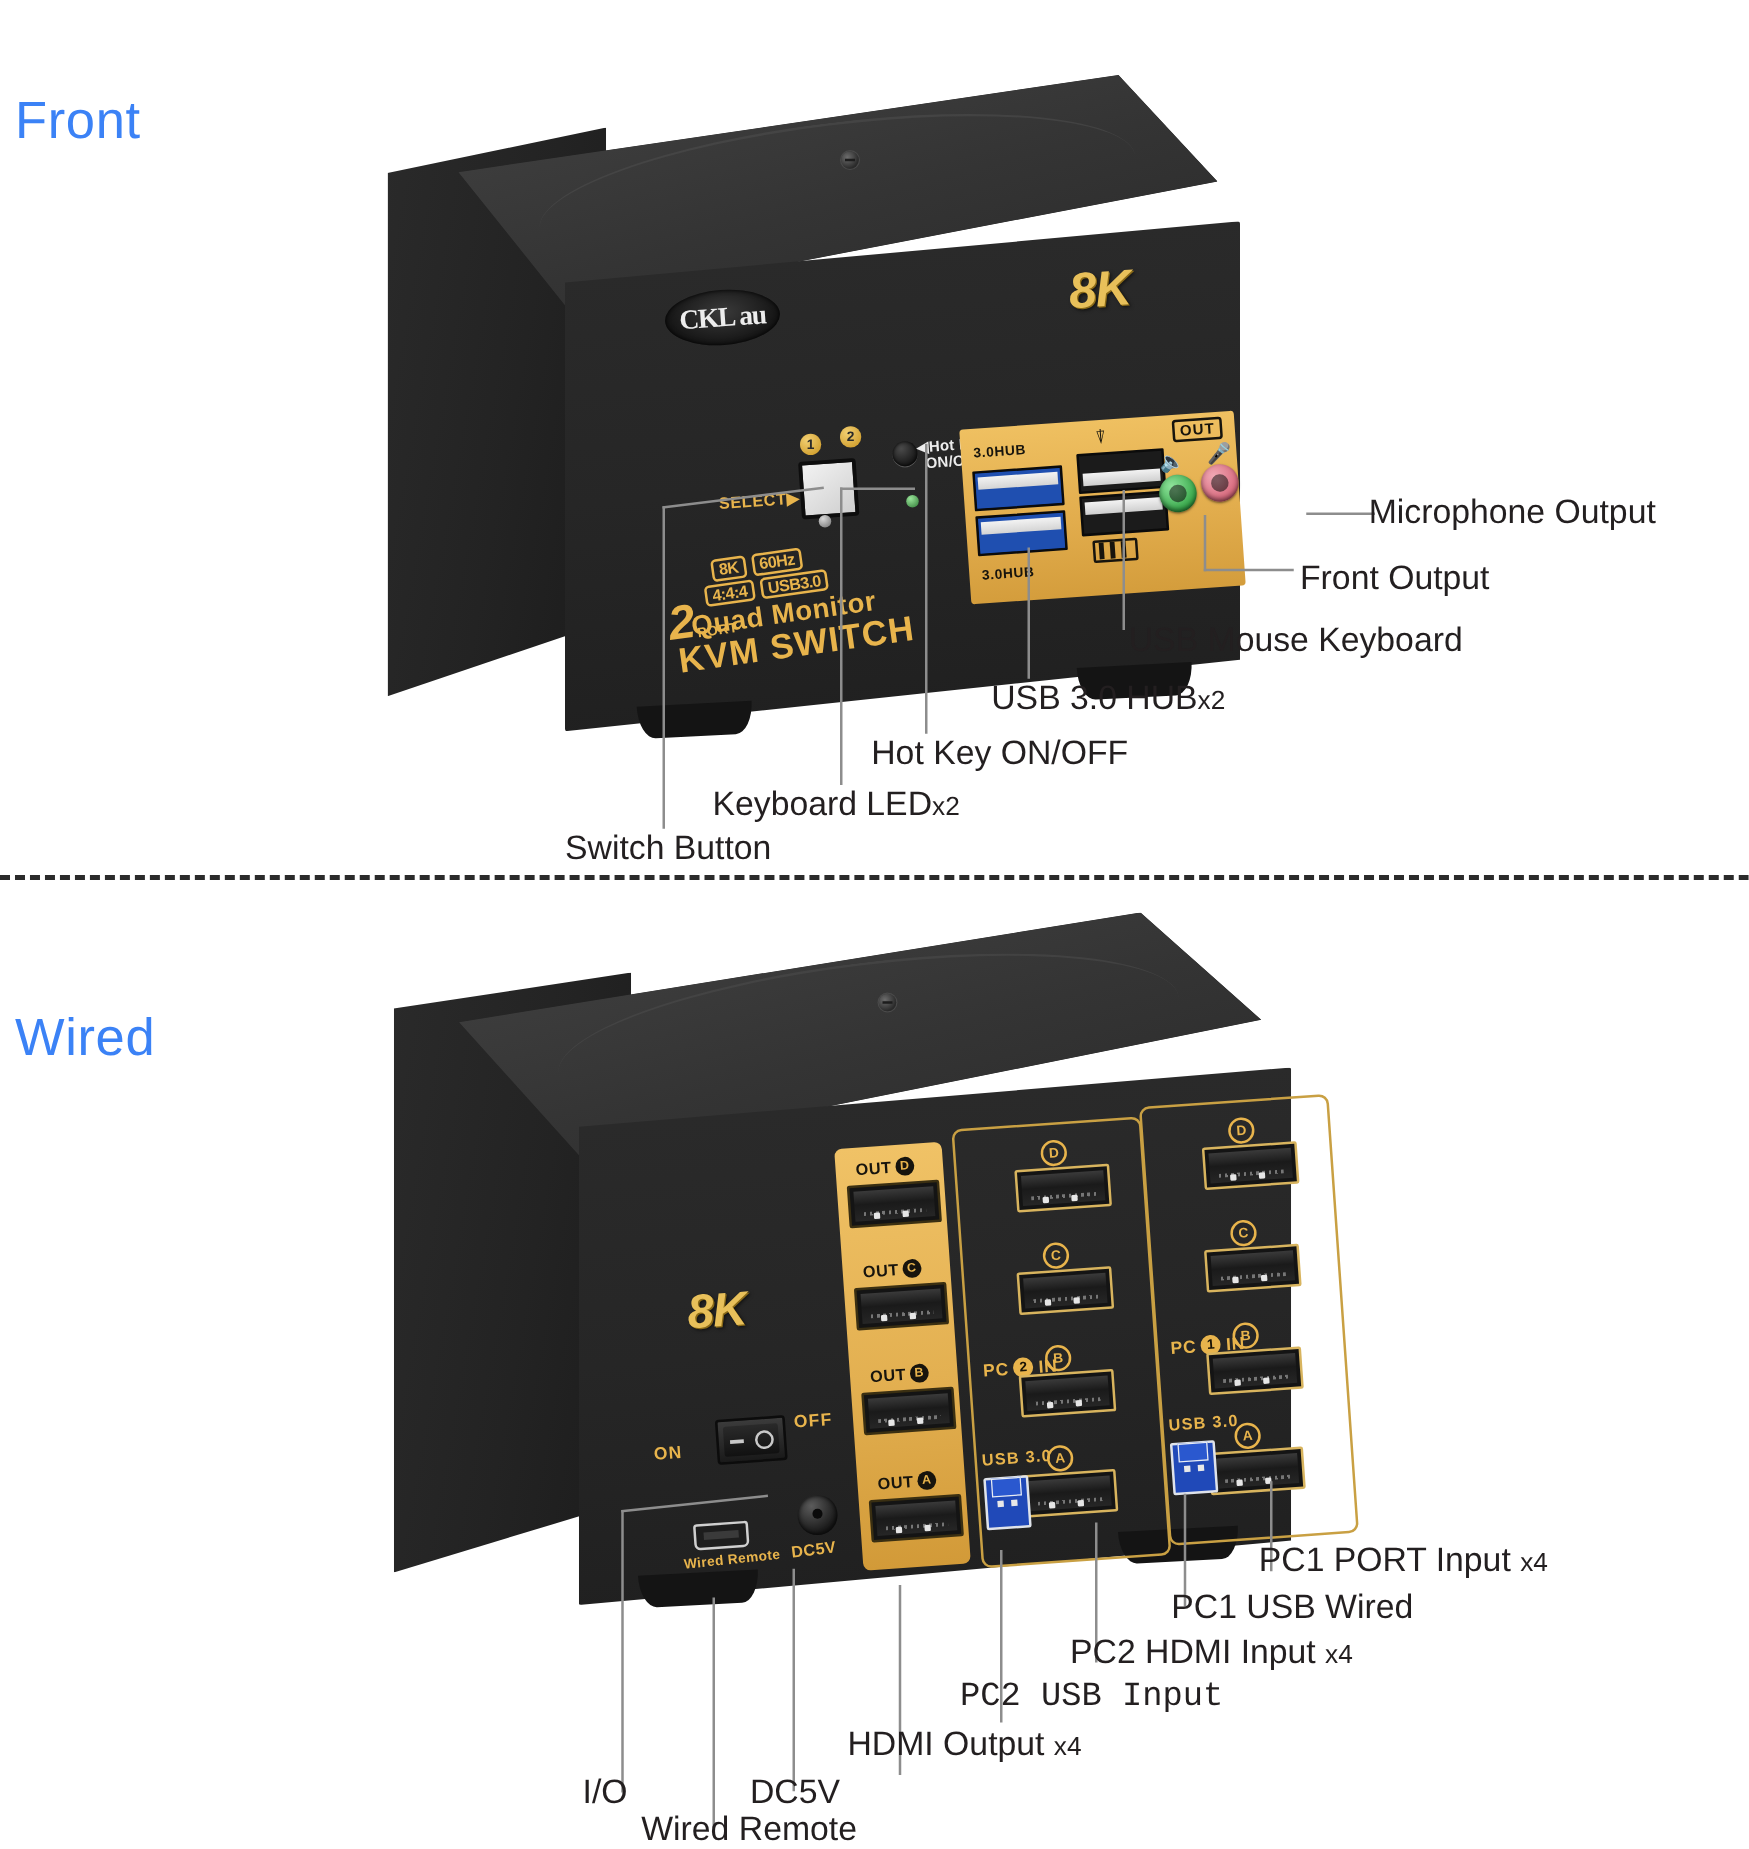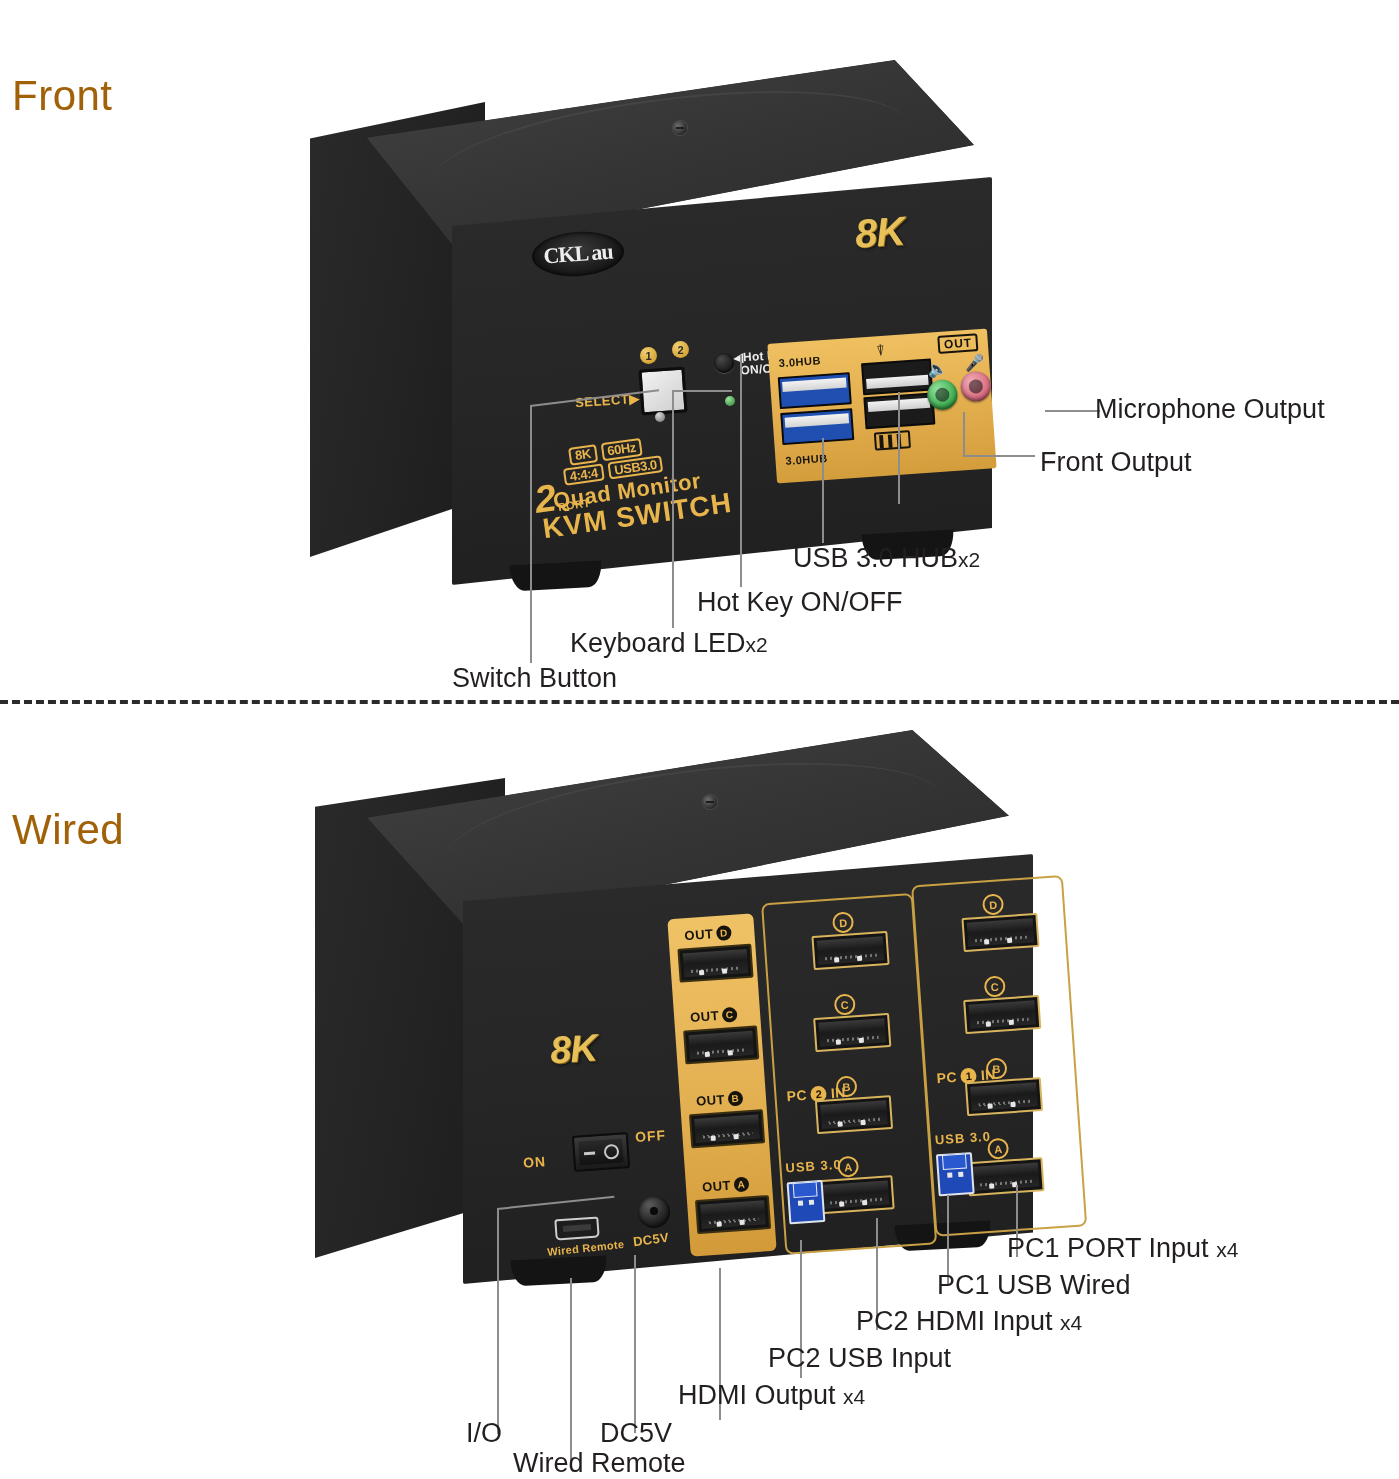--- a/index.html
+++ b/index.html
@@ -13,21 +13,21 @@
     position: relative;
     font-family: "Liberation Sans", sans-serif;
     overflow: hidden;
   }
   .stage { position: absolute; inset: 0; }
 
   
   .section-title {
     position: absolute;
     font-size: 42px;
-    color: #a16207;
+    color: #3b82f6;
     font-family: "Liberation Sans", sans-serif;
     letter-spacing: 0.5px;
   }
   #front-title { left: 12px; top: 72px; }
   #back-title  { left: 12px; top: 806px; }
 
   
   .divider {
     position: absolute;
     left: 0; right: 0;
@@ -428,20 +428,23 @@
   <div class="leader h" style="left:672px; top:390px; width:60px;"></div>
   <div class="leader v" style="left:530px; top:405px; height:258px;"></div>
   <div class="leader h" style="left:530px; top:405px; width:130px; transform:rotate(-7deg); transform-origin:left center;"></div>
 
   <div class="callout" style="left:1058px; top:394px;margin-left:37px;">
     <span>Microphone Output</span>
   </div>
   <div class="callout" style="left:1040px; top:447px;">
     <span>Front Output</span>
   </div>
+  <div class="callout" style="left:903px; top:497px;">
+    <span>USB Mouse Keyboard</span>
+  </div>
   <div class="callout" style="left:793px; top:543px;">
     <span>USB 3.0 HUB</span><span class="mul">x2</span>
   </div>
   <div class="callout" style="left:697px; top:587px;">
     <span>Hot Key ON/OFF</span>
   </div>
   <div class="callout" style="left:570px; top:628px;">
     <span>Keyboard LED</span><span class="mul">x2</span>
   </div>
   <div class="callout" style="left:452px; top:663px;">
@@ -646,21 +649,21 @@
 
   <div class="callout" style="left:1007px; top:1233px;">
     <span>PC1 PORT Input</span> <span class="mul">x4</span>
   </div>
   <div class="callout" style="left:937px; top:1270px;">
     <span>PC1 USB Wired</span>
   </div>
   <div class="callout" style="left:818px; top:1306px;margin-left:38px;">
     <span>PC2 HDMI Input</span> <span class="mul">x4</span>
   </div>
-  <div class="callout" style="left:768px; top:1343px;">
+  <div class="callout" style="left:768px; top:1343px;font-family:Liberation Mono, monospace;">
     <span>PC2 USB Input</span>
   </div>
   <div class="callout" style="left:678px; top:1380px;">
     <span>HDMI Output</span> <span class="mul">x4</span>
   </div>
   <div class="callout" style="left:600px; top:1418px;">
     <span>DC5V</span>
   </div>
   <div class="callout" style="left:466px; top:1418px;">
     <span>I/O</span>

